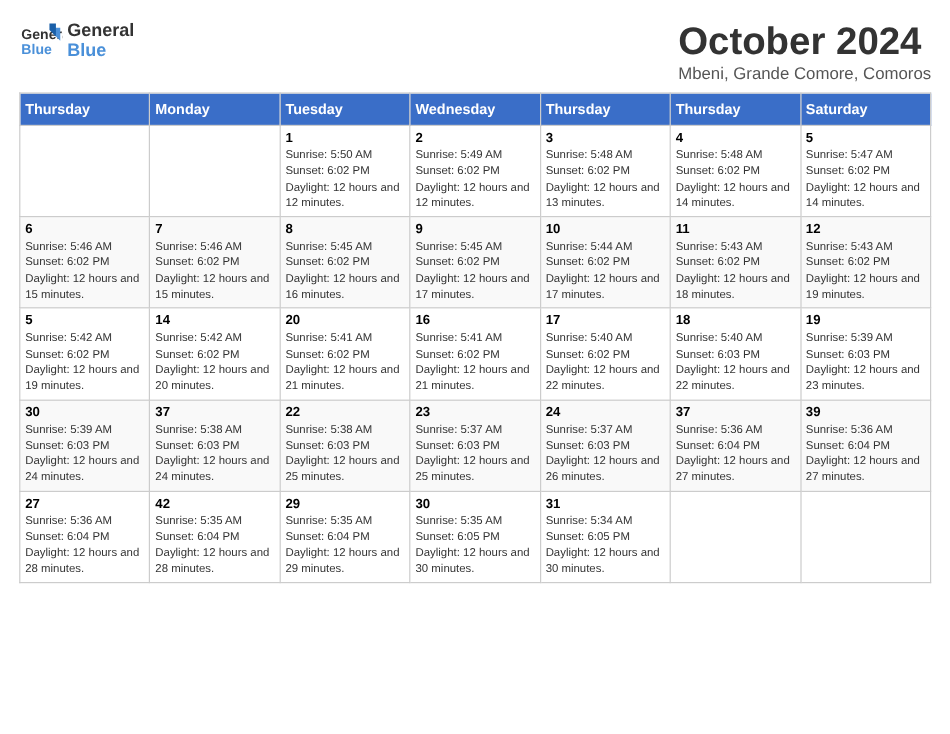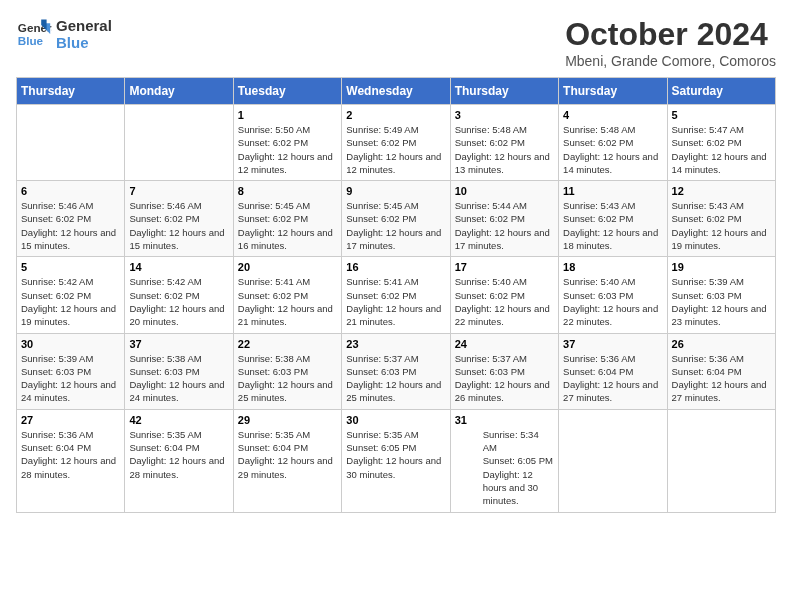--- a/index.html
+++ b/index.html
@@ -261,21 +261,21 @@
 Sunset: 6:03 PM
 Daylight: 12 hours and 26 minutes.</div>
         </td>
         <td>
           <div class="day-num">37</div>
           <div class="day-info" style="white-space: pre-line;">Sunrise: 5:36 AM
 Sunset: 6:04 PM
 Daylight: 12 hours and 27 minutes.</div>
         </td>
         <td>
-          <div class="day-num">26</div>
+          <div class="day-num">39</div>
           <div class="day-info" style="white-space: pre-line;">Sunrise: 5:36 AM
 Sunset: 6:04 PM
 Daylight: 12 hours and 27 minutes.</div>
         </td>
       </tr>
       <tr>
         <td>
           <div class="day-num">27</div>
           <div class="day-info" style="white-space: pre-line;">Sunrise: 5:36 AM
 Sunset: 6:04 PM
@@ -294,21 +294,21 @@
 Daylight: 12 hours and 29 minutes.</div>
         </td>
         <td>
           <div class="day-num">30</div>
           <div class="day-info" style="white-space: pre-line;">Sunrise: 5:35 AM
 Sunset: 6:05 PM
 Daylight: 12 hours and 30 minutes.</div>
         </td>
         <td>
           <div class="day-num">31</div>
-          <div class="day-info" style="white-space: pre-line; margin-left: 28px;">Sunrise: 5:34 AM
+          <div class="day-info" style="white-space: pre-line;">Sunrise: 5:34 AM
 Sunset: 6:05 PM
 Daylight: 12 hours and 30 minutes.</div>
         </td>
         <td class="empty-cell"></td>
         <td class="empty-cell"></td>
       </tr>
     </tbody>
 </table>
 
 </body></html>

